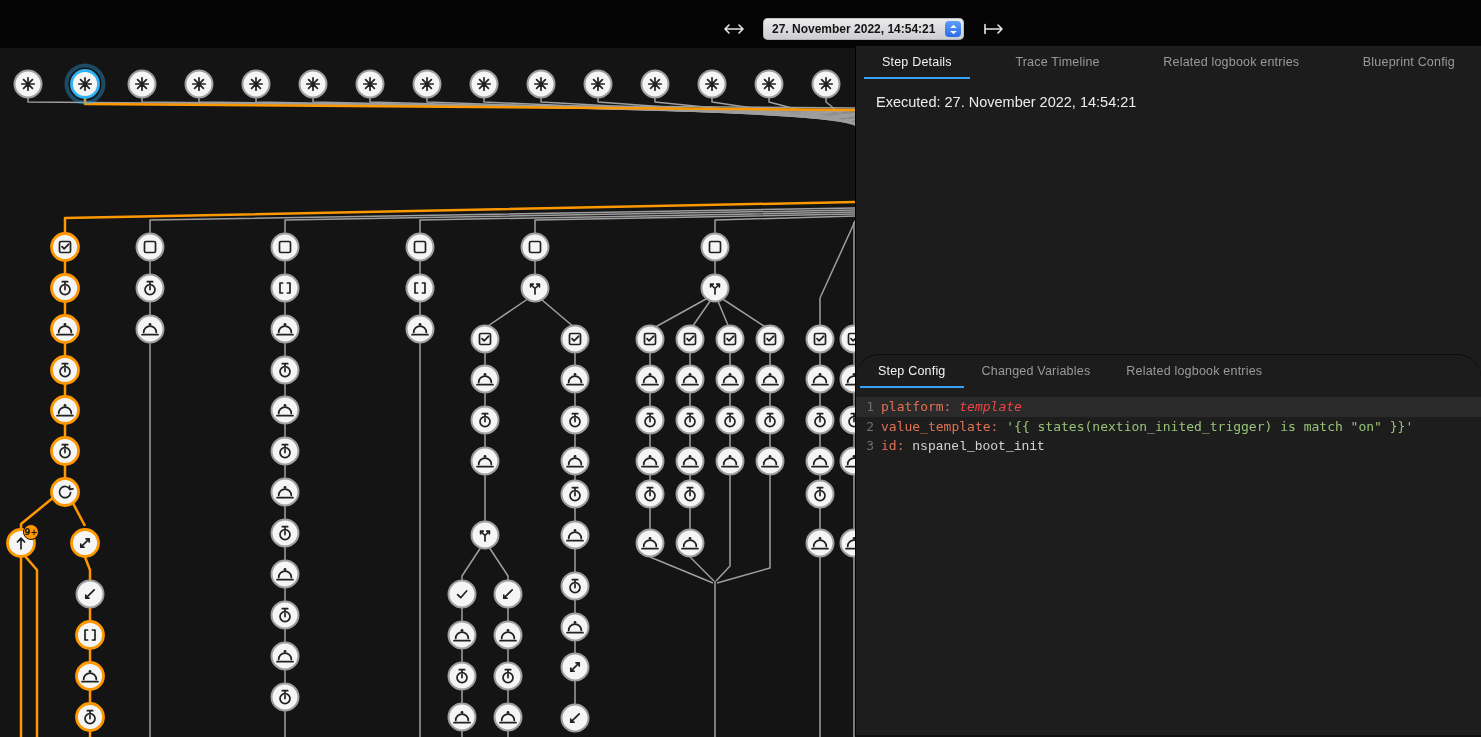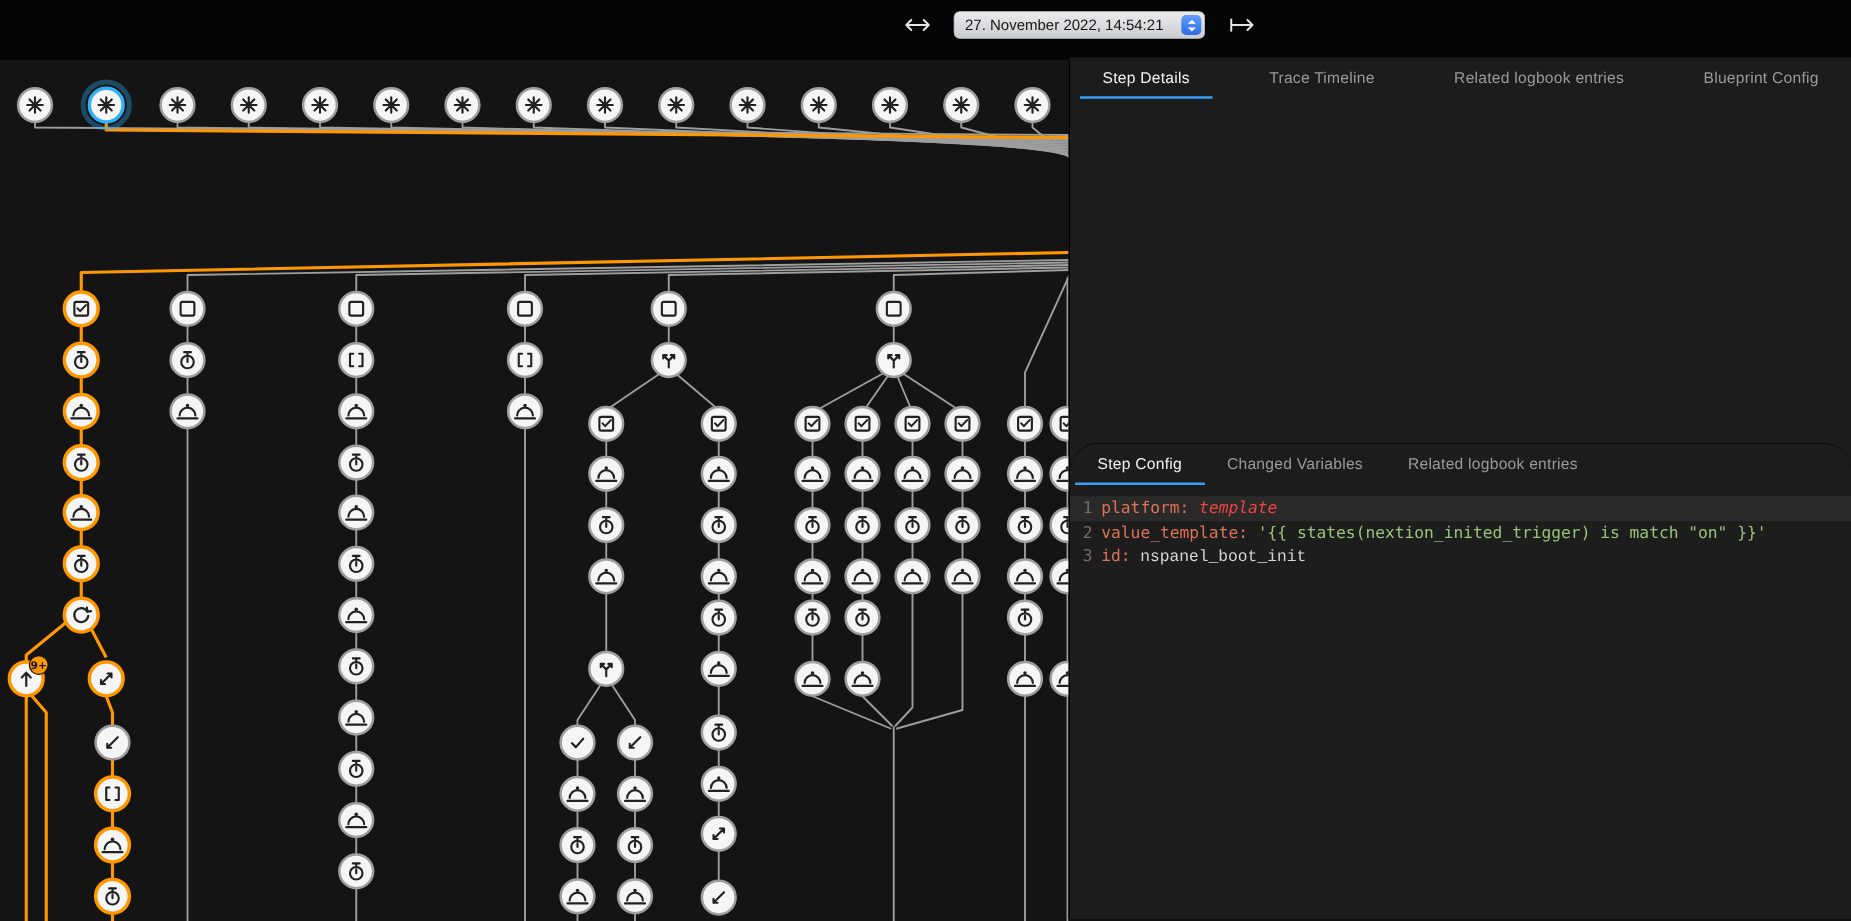--- a/index.html
+++ b/index.html
@@ -1,21 +1,21 @@
 <!DOCTYPE html>
 <html><head>
 <meta charset="utf-8">
 <style>
   html,body{margin:0;padding:0;background:#101010;}
   body{position:relative;width:1481px;height:737px;overflow:hidden;
        font-family:"Liberation Sans",sans-serif;-webkit-font-smoothing:antialiased;}
 
   
   .topbar{position:absolute;left:0;top:0;width:1481px;height:48px;background:#050505;}
-  .run-nav{position:absolute;left:718px;top:0;height:40px;display:flex;align-items:center;gap:13px;}
+  .run-nav{position:absolute;left:718px;top:0;height:40px;display:flex;align-items:flex-end;gap:13px;font-weight:bold;}
   .nav-arrow{background:none;border:none;padding:4px;cursor:pointer;display:flex;align-items:center;}
   .run-select{display:flex;align-items:center;justify-content:space-between;width:192px;height:22px;
       background:linear-gradient(#ececee,#cbccd0);border-radius:5px;padding-left:9px;
       box-shadow:inset 0 0 0 0.5px #9a9a9a;cursor:pointer;}
   .run-select-label{font-size:12px;color:#141414;white-space:nowrap;}
   .stepper{width:16px;height:16px;margin-right:3px;border-radius:4px;
       background:linear-gradient(#5f9ef9,#2d6ce6);display:flex;align-items:center;justify-content:center;}
 
   
   .graph-pane{position:absolute;left:0;top:48px;width:855px;height:689px;background:#141414;overflow:hidden;}
@@ -848,20 +848,21 @@
     </svg>
 </div>
 
 <aside class="right-panel">
   <nav class="tabs top-tabs" id="top-tabs">
       <button class="tab active">Step Details</button>
       <button class="tab">Trace Timeline</button>
       <button class="tab">Related logbook entries</button>
       <button class="tab">Blueprint Config</button>
     </nav>
+  <div class="executed">Executed: 27. November 2022, 14:54:21</div>
 
   <div class="bottom-section">
     <nav class="tabs bottom-tabs" id="bottom-tabs">
         <button class="tab active">Step Config</button>
         <button class="tab">Changed Variables</button>
         <button class="tab">Related logbook entries</button>
       </nav>
     <div class="code-editor" id="code-editor">
       <div class="code-scroll-thumb"></div>
     <div class="code-line active"><span class="gutter" style="color: rgb(111, 111, 111);">1</span><span><span style="color: rgb(222, 115, 86);">platform:</span><span style="color: #ef4444; font-style: italic;"> template</span></span></div>

